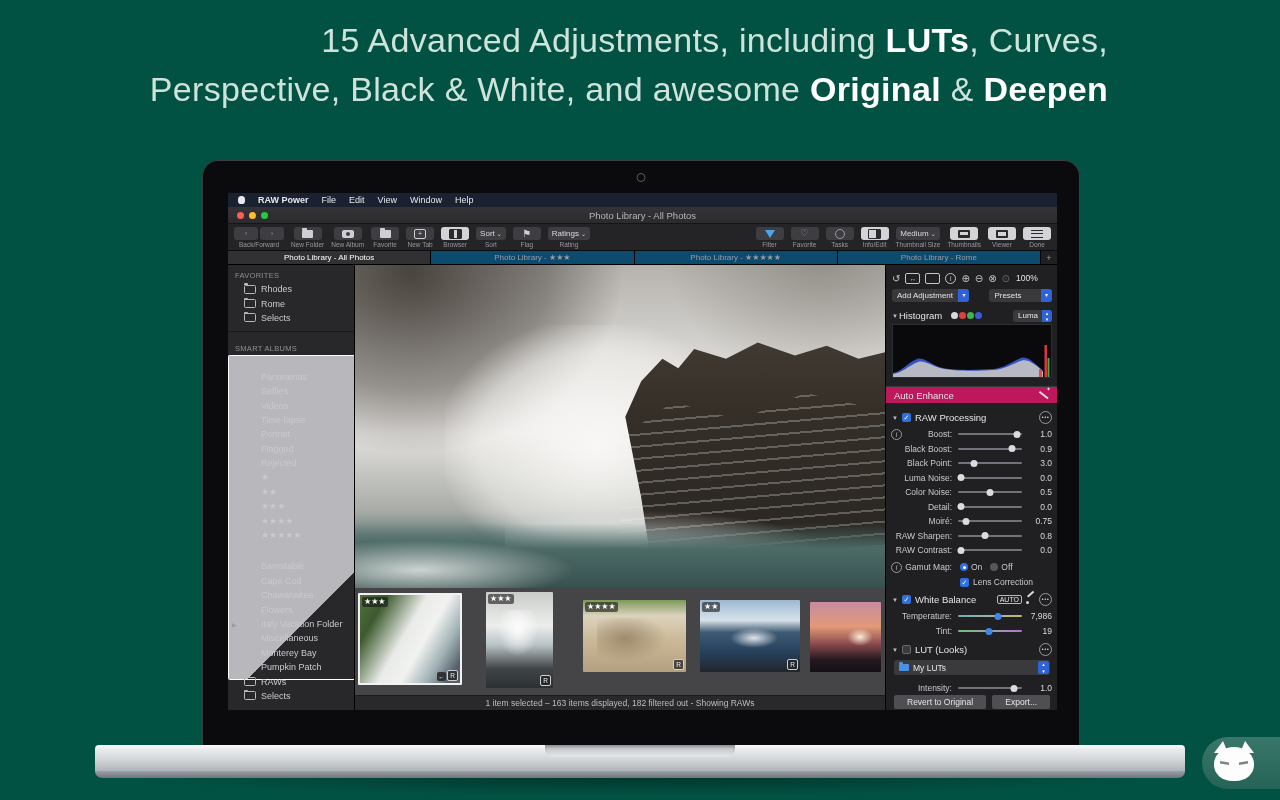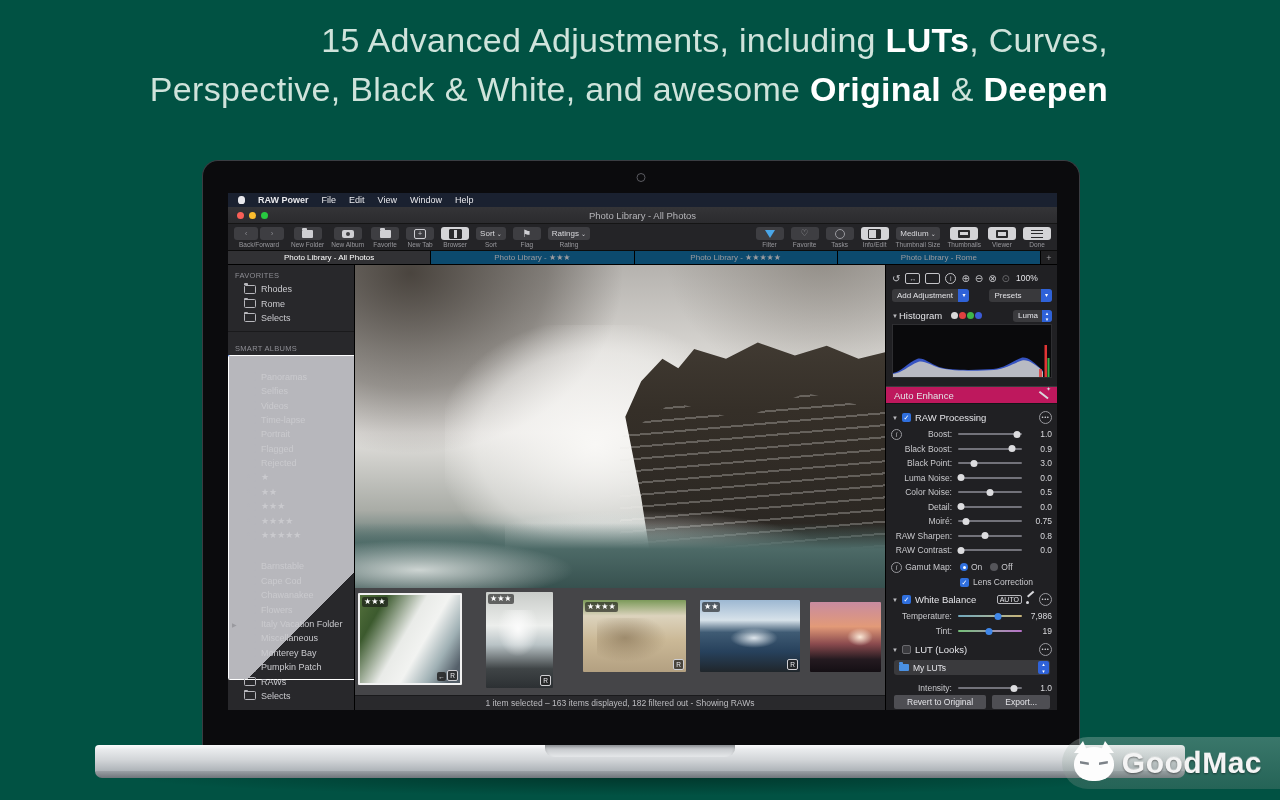--- a/index.html
+++ b/index.html
@@ -661,16 +661,15 @@
   </div>
 
   <div class="wm">
     <span class="cat">
       <span class="ear-l"></span>
       <span class="ear-r"></span>
       <span class="head"></span>
       <span class="eye-l"></span>
       <span class="eye-r"></span>
     </span>
-    <span class="wmtext">GoodMac</span>
   </div>
 
 </div>
 
 </body></html>

